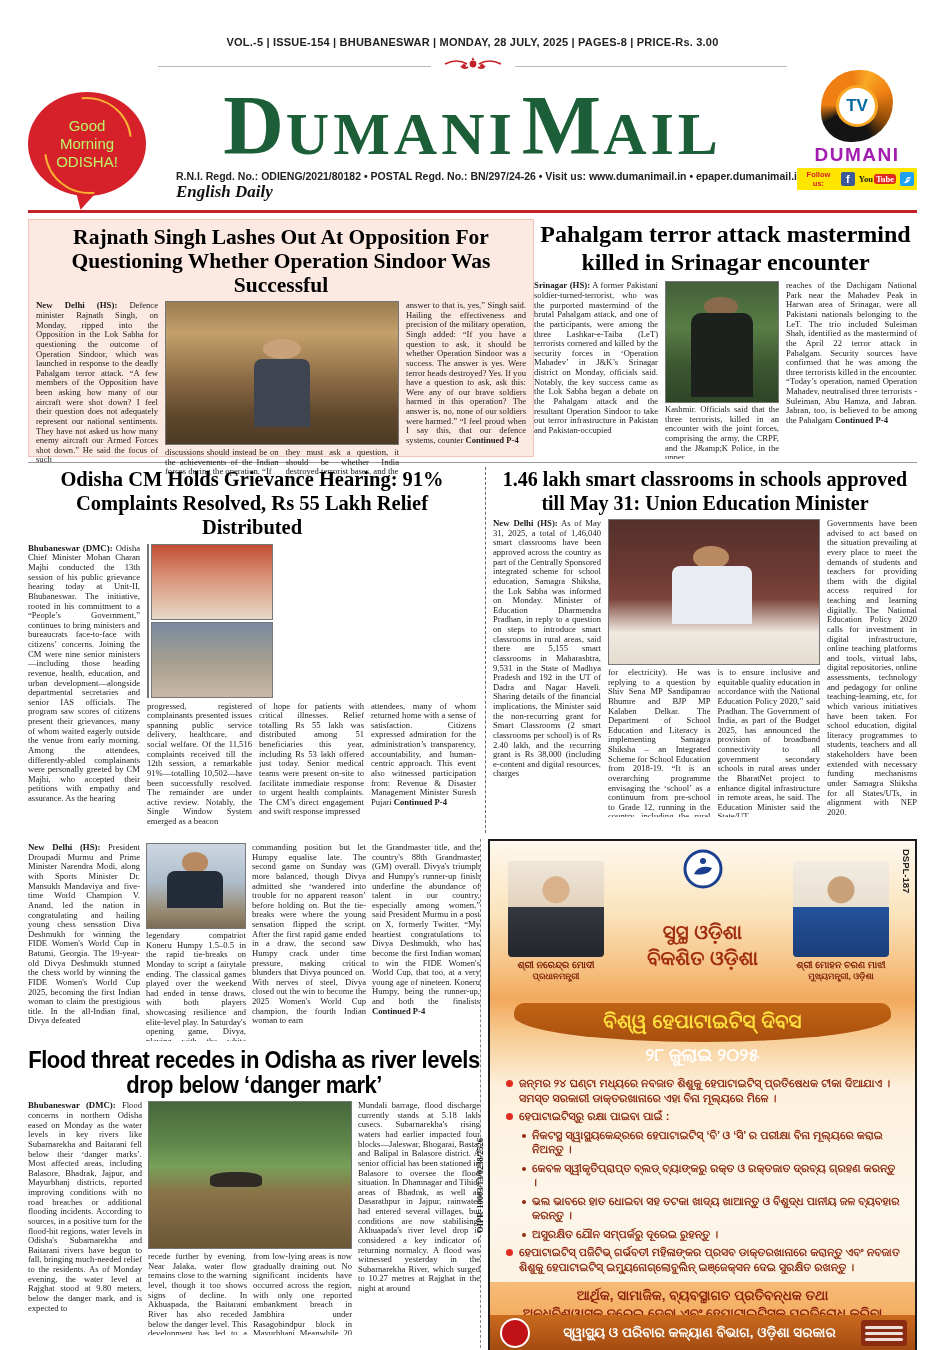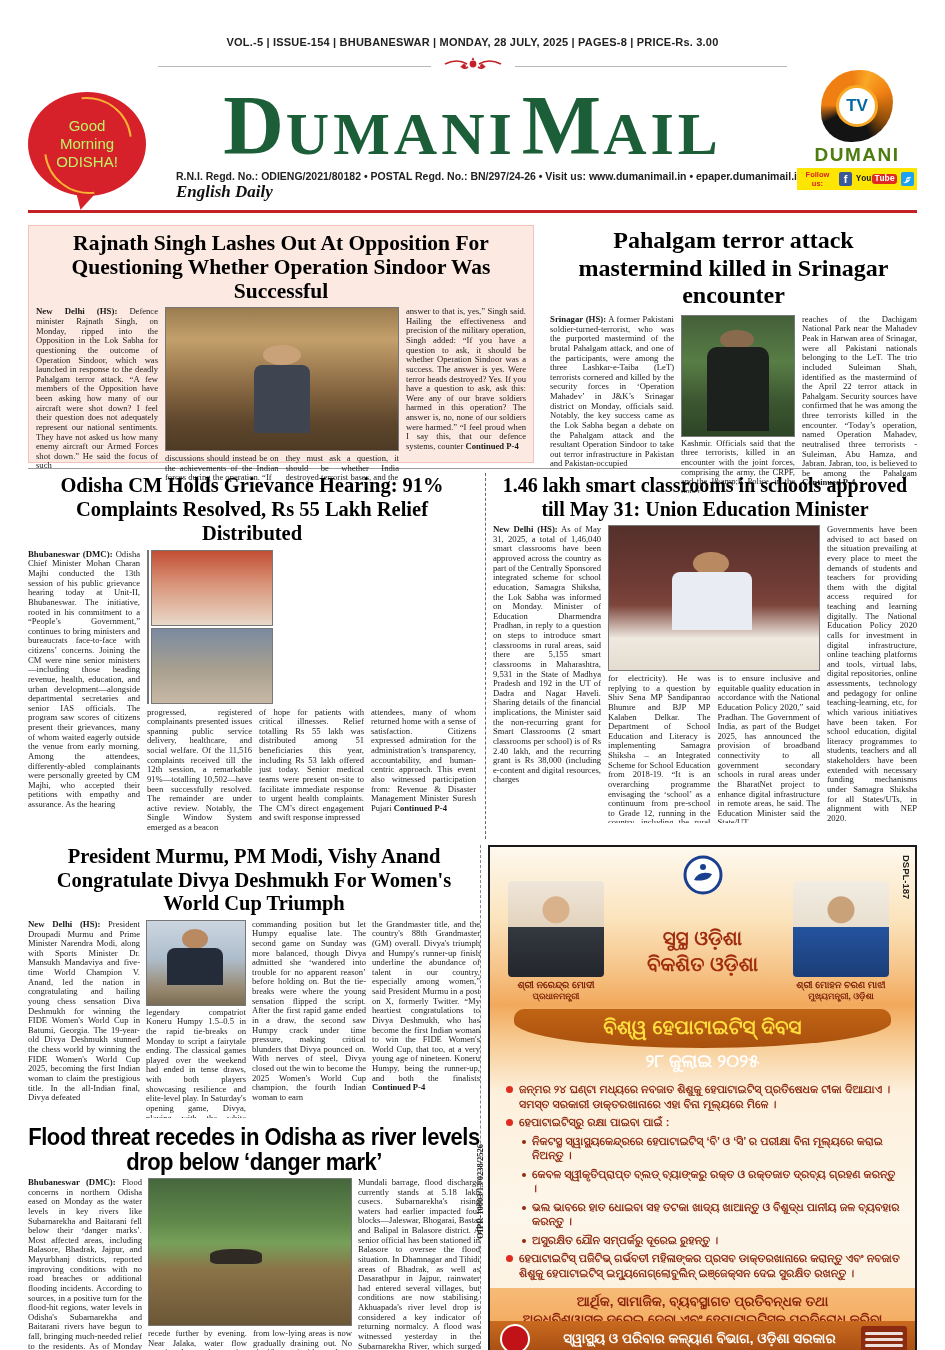--- a/index.html
+++ b/index.html
@@ -30,41 +30,41 @@
   .bubble .bl{font-family:"Liberation Sans",sans-serif;font-weight:normal;color:#bef264;font-size:15px;line-height:1.2;}
   .tail{position:absolute;left:40px;top:108px;width:0;height:0;border:14px solid transparent;
         border-top:26px solid #d6212b;transform:rotate(14deg);}
 
   .logoblk{position:absolute;right:0;top:-6px;width:120px;text-align:center;z-index:2;}
   .logo-d{width:72px;height:72px;margin:0 auto;border-radius:54% 46% 58% 42%;position:relative;
           background:conic-gradient(from 200deg,#141414 0 12%,#f07f13 20% 42%,#f9a826 50%,#f07f13 62%,#8a4a08 78%,#141414 88% 100%);}
   .logo-d .tvc{position:absolute;inset:15px;background:#fff;border-radius:50%;border:3px solid #f9a826;
           display:flex;align-items:center;justify-content:center;color:#0369a1;
           font-family:"Liberation Sans",sans-serif;font-weight:bold;font-size:17px;}
-  .logo-brand{font-family:"Liberation Sans",sans-serif;font-weight:bold;font-size:19px;color:#4d7c0f;
+  .logo-brand{font-family:"Liberation Sans",sans-serif;font-weight:bold;font-size:19px;color:#a21caf;
           letter-spacing:1.5px;margin-top:2px;}
   .followbar{background:#ffe600;display:flex;align-items:center;justify-content:center;gap:4px;
           padding:2px 3px;margin-top:2px;}
   .follow-lbl{color:#d6212b;font-family:"Liberation Sans",sans-serif;font-weight:bold;font-size:7.5px;}
   .fb{width:14px;height:14px;background:#3b5998;color:#fff;border-radius:2px;font-family:"Liberation Sans",sans-serif;
       font-weight:bold;font-size:11px;line-height:14px;text-align:center;}
-  .ytw{display:flex;align-items:center;gap:1px;font-family:Liberation Mono, monospace;font-weight:bold;font-size:8.5px;}
+  .ytw{display:flex;align-items:center;gap:1px;font-family:Liberation Serif, serif;font-weight:bold;font-size:8.5px;}
   .tube{background:#e02a20;color:#fff;border-radius:3px;padding:0 2px;}
   .tw{width:14px;height:14px;background:#1da1f2;border-radius:2px;display:flex;align-items:center;justify-content:center;}
 
   .redrule{height:3px;background:#c32127;margin-top:8px;}
 
   
   .acol{font-size:8.6px;line-height:1.12;text-align:justify;margin:0;overflow:hidden;}
   .acol b{font-size:8.8px;}
   .cont{font-weight:bold;}
   .photo{background:#999;border:1px solid #777;}
   h2{margin:0;text-align:center;font-weight:bold;color:#000;}
 
-  .row1{display:flex;gap:16px;margin-top:12px;height:238px;}
+  .row1{display:flex;gap:0;margin-top:6px;height:238px;}
   .art1{width:506px;background:#fce9e2;border:1px solid #f0c4b8;padding:5px 7px;box-sizing:border-box;}
   .art1 h2{font-size:21.5px;line-height:1.12;}
   .a1-body{display:flex;gap:7px;height:180px;overflow:hidden;margin-top:4px;}
   .a1-c1{width:122px;}.a1-mid{width:234px;}.a1-c4{flex:1;}
   .a1-mid .photo{height:142px;margin-bottom:3px;}
   .a1-midcols{display:flex;gap:7px;}.a1-midcols .acol{flex:1;}
 
   .art2{flex:1;padding:2px 0;}
   .art2 h2{font-size:24px;line-height:1.15;}
   .a2-body{display:flex;gap:7px;height:178px;overflow:hidden;margin-top:5px;}
@@ -111,21 +111,21 @@
   
   .adwrap{flex:1;border-left:1px dashed #888;padding-left:7px;position:relative;}
   .ad{height:100%;box-sizing:border-box;border:2px solid #1a1a1a;position:relative;overflow:hidden;
       background:linear-gradient(180deg,#fef8ee 0%,#fbe4bd 14%,#f6c488 24%,#f2a95c 31%,#f7cb92 38%,#fdf0dc 48%,#fdf6ea 72%,#fbeeda 100%);
       font-family:"Liberation Sans",sans-serif;}
   .dspl{position:absolute;right:3px;top:8px;writing-mode:vertical-rl;font-size:9.5px;font-weight:bold;color:#222;}
   .oipr{position:absolute;left:-6px;bottom:120px;writing-mode:vertical-rl;transform:rotate(180deg);
         font-size:8.5px;font-weight:bold;color:#222;}
   .ad-top{position:relative;height:162px;}
   .emblem{position:absolute;left:50%;top:6px;transform:translateX(-50%);width:42px;height:46px;}
-  .portrait{position:absolute;top:34px;width:96px;text-align:center;}
+  .portrait{position:absolute;top:20px;width:96px;text-align:center;}
   .portrait.pm{left:18px;}.portrait.cm{right:26px;}
   .pframe{width:96px;height:96px;border-radius:4px;}
   .pm .pframe{background:radial-gradient(circle at 50% 30%,#d9b28c 0 13px,rgba(0,0,0,0) 14px),
        linear-gradient(180deg,#efe6da 0%,#e3d3bd 48%,#34383f 48%,#23262c 100%);}
   .cm .pframe{background:radial-gradient(circle at 50% 30%,#caa27a 0 13px,rgba(0,0,0,0) 14px),
        linear-gradient(180deg,#f2ece2 0%,#e8dfcf 48%,#24539e 48%,#1b3e78 100%);}
   .pcap{font-size:9.5px;font-weight:bold;color:#7c2008;line-height:1.25;margin-top:2px;}
   .pcap2{font-size:8.5px;font-weight:bold;color:#7c2008;}
   .slogan{position:absolute;left:50%;top:78px;transform:translateX(-50%);text-align:center;
           color:#a02c0e;font-weight:bold;font-size:20px;line-height:1.3;white-space:nowrap;}
@@ -302,21 +302,20 @@
             </div>
           </div>
           <p class="acol a4-c4">Governments have been advised to act based on the situation prevailing at every place to meet the demands of students and teachers for providing them with the digital access required for teaching and learning digitally. The National Education Policy 2020 calls for investment in digital infrastructure, online teaching platforms and tools, virtual labs, digital repositories, online assessments, technology and pedagogy for online teaching-learning, etc, for which various initiatives have been taken. For school education, digital literacy programmes to students, teachers and all stakeholders have been extended with necessary funding mechanisms under Samagra Shiksha for all States/UTs, in alignment with NEP 2020.</p>
         </div>
       </div>
     </div>
 
     <div class="row3">
       <div class="leftcol">
         <div class="art5">
-          <h2>President Murmu, PM Modi, Vishy Anand Congratulate Divya Deshmukh For Women's World Cup Triumph</h2>
           <div class="a5-body">
             <p class="acol a5-c1"><b>New Delhi (HS):</b> <span>President Droupadi Murmu and Prime Minister Narendra Modi, along with Sports Minister Dr. Mansukh Mandaviya and five-time World Champion V. Anand, led the nation in congratulating and hailing young chess sensation Diva Deshmukh for winning the FIDE Women's World Cup in Batumi, Georgia. The 19-year-old Divya Deshmukh stunned the chess world by winning the FIDE Women's World Cup 2025, becoming the first Indian woman to claim the prestigious title. In the all-Indian final, Divya defeated</span></p>
             <div class="a5-mid">
               <div class="photo ph-chess"></div>
               <p class="acol">legendary compatriot Koneru Humpy 1.5–0.5 in the rapid tie-breaks on Monday to script a fairytale ending. The classical games played over the weekend had ended in tense draws, with both players showcasing resilience and elite-level play. In Saturday's opening game, Divya, playing with the white pieces, built a</p>
             </div>
             <p class="acol a5-c3">commanding position but let Humpy equalise late. The second game on Sunday was more balanced, though Divya admitted she ‘wandered into trouble for no apparent reason’ before holding on. But the tie-breaks were where the young sensation flipped the script. After the first rapid game ended in a draw, the second saw Humpy crack under time pressure, making critical blunders that Divya pounced on. With nerves of steel, Divya closed out the win to become the 2025 Women's World Cup champion, the fourth Indian woman to earn</p>
             <p class="acol a5-c4"><span>the Grandmaster title, and the country's 88th Grandmaster (GM) overall. Divya's triumph and Humpy's runner-up finish underline the abundance of talent in our country, especially among women,” said President Murmu in a post on X, formerly Twitter. “My heartiest congratulations to Divya Deshmukh, who has become the first Indian woman to win the FIDE Women's World Cup, that too, at a very young age of nineteen. Koneru Humpy, being the runner-up, and both the finalists</span> <span class="cont">Continued P-4</span></p>
           </div>
         </div>

